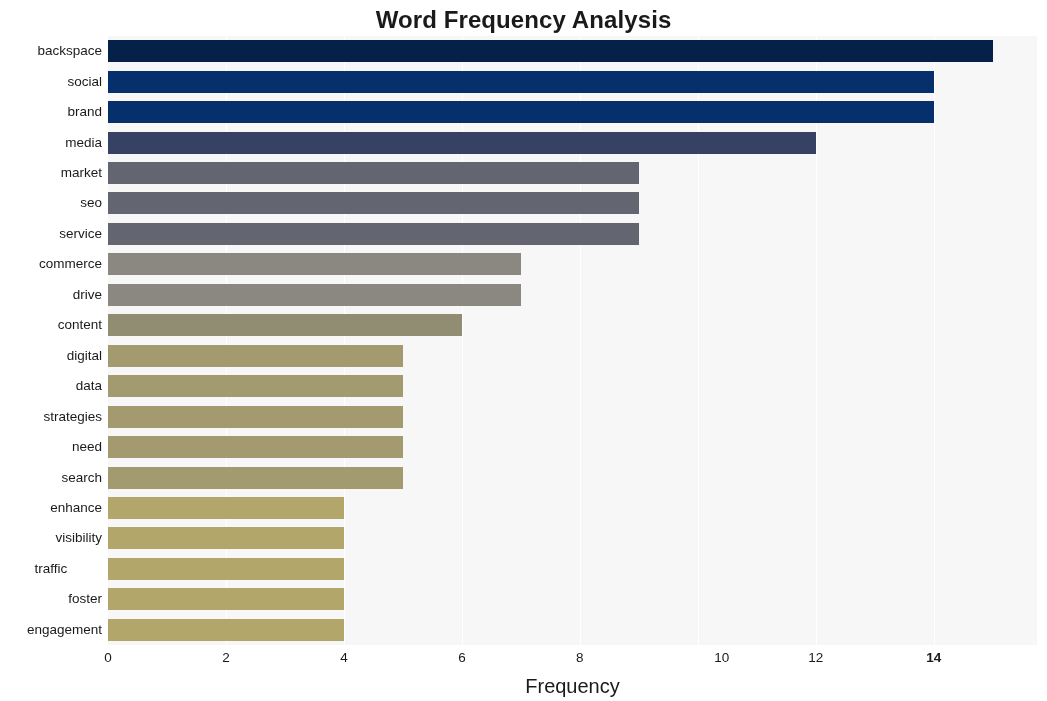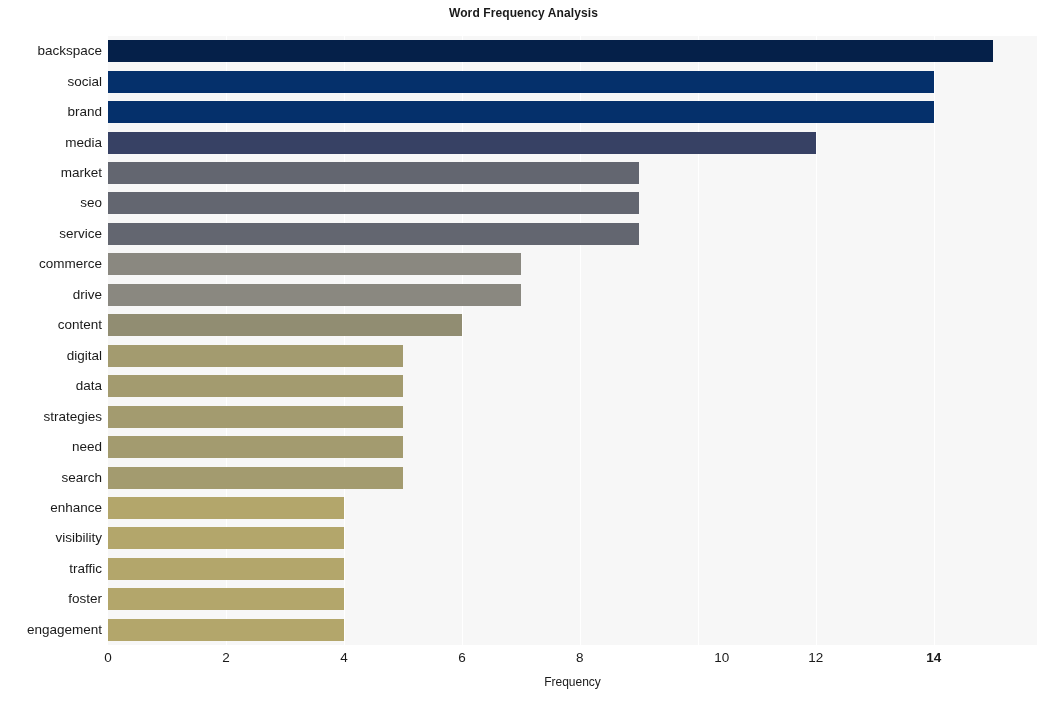--- a/index.html
+++ b/index.html
@@ -19,21 +19,21 @@
     background: #ffffff;
   }
 
   
   #chart-title {
     position: absolute;
     left: 0;
     top: 6px;
     width: 1047px;
     text-align: center;
-    font-size: 12px;
+    font-size: 24px;
     font-weight: bold;
     color: #1a1a1a;
     letter-spacing: 0.1px;
     white-space: nowrap;
   }
 
   
   #plot-area {
     position: absolute;
     left: 108px;
@@ -104,21 +104,21 @@
     color: #1a1a1a;
     white-space: nowrap;
   }
 
   #x-axis-title {
     position: absolute;
     left: 108px;
     top: 675px;
     width: 929px;
     text-align: center;
-    font-size: 12px;
+    font-size: 20px;
     color: #1a1a1a;
     white-space: nowrap;
   }
 </style>
 </head>
 <body>
 
 <div id="figure">
 
   <div id="chart-title">Word Frequency Analysis</div>
@@ -168,21 +168,21 @@
       <div class="y-tick-label" style="top: 221.375px;">commerce</div>
       <div class="y-tick-label" style="top: 251.825px; margin-left: 10px;">drive</div>
       <div class="y-tick-label" style="top: 282.275px;">content</div>
       <div class="y-tick-label" style="top: 312.725px;">digital</div>
       <div class="y-tick-label" style="top: 343.175px;">data</div>
       <div class="y-tick-label" style="top: 373.625px;">strategies</div>
       <div class="y-tick-label" style="top: 404.075px;">need</div>
       <div class="y-tick-label" style="top: 434.525px;">search</div>
       <div class="y-tick-label" style="top: 464.975px;">enhance</div>
       <div class="y-tick-label" style="top: 495.425px;">visibility</div>
-      <div class="y-tick-label" style="top: 525.875px;">traffic</div>
+      <div class="y-tick-label" style="top: 525.875px; text-align: center;">traffic</div>
       <div class="y-tick-label" style="top: 556.325px; margin-left: 24px;">foster</div>
       <div class="y-tick-label" style="top: 586.775px;">engagement</div>
     </div>
 
   <div id="x-axis-labels">
       <div class="x-tick-label" style="left: 0px;">0</div>
       <div class="x-tick-label" style="left: 117.968px;">2</div>
       <div class="x-tick-label" style="left: 235.937px;">4</div>
       <div class="x-tick-label" style="left: 353.905px;">6</div>
       <div class="x-tick-label" style="left: 471.873px;">8</div>

